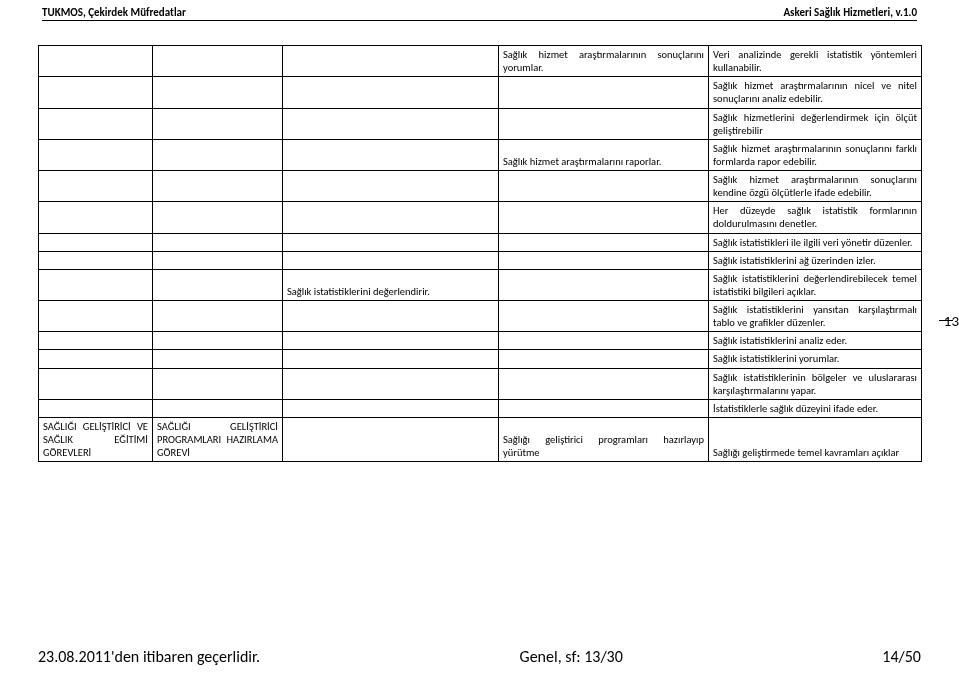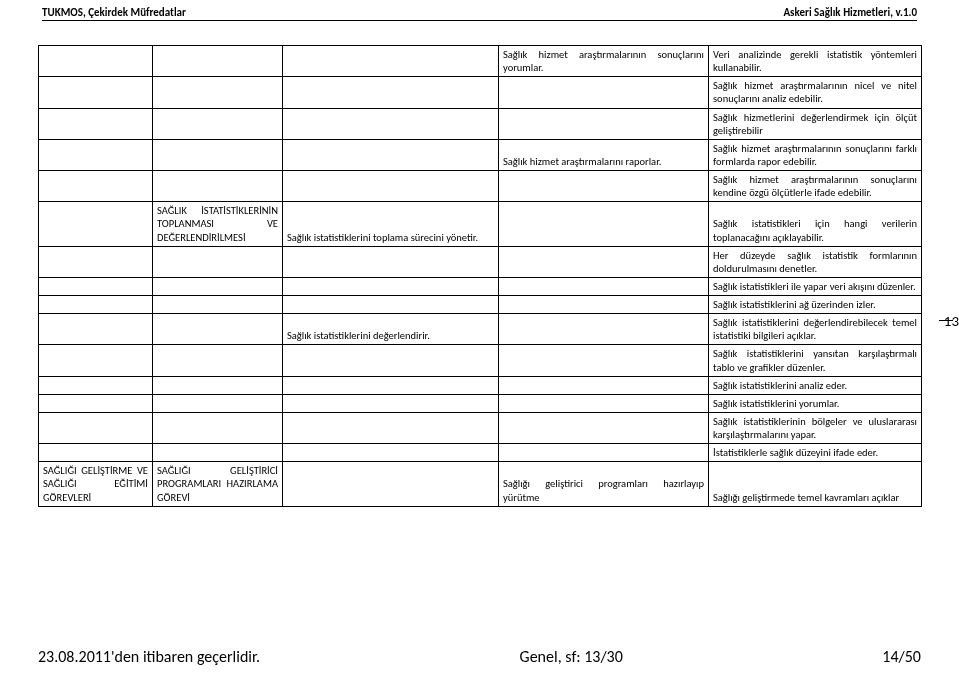--- a/index.html
+++ b/index.html
@@ -132,42 +132,35 @@
       </tr>
 
       <tr>
         <td class="empty"></td>
         <td></td>
         <td></td>
         <td></td>
         <td>Sağlık hizmet araştırmalarının sonuçlarını kendine özgü ölçütlerle ifade edebilir.</td>
       </tr>
 
-      <tr>
-        <td class="empty"></td>
-        <td>SAĞLIK İSTATİSTİKLERİNİN TOPLANMASI VE DEĞERLENDİRİLMESİ</td>
-        <td>Sağlık istatistiklerini toplama sürecini yönetir.</td>
-        <td></td>
-        <td>Sağlık istatistikleri için hangi verilerin toplanacağını açıklayabilir.</td>
-      </tr>
 
       <tr>
         <td class="empty"></td>
         <td></td>
         <td></td>
         <td></td>
         <td>Her düzeyde sağlık istatistik formlarının doldurulmasını denetler.</td>
       </tr>
 
       <tr>
         <td class="empty"></td>
         <td></td>
         <td></td>
         <td></td>
-        <td>Sağlık istatistikleri ile yapar veri akışını düzenler.</td>
+        <td>Sağlık istatistikleri ile ilgili veri yönetir düzenler.</td>
       </tr>
 
       <tr>
         <td class="empty"></td>
         <td></td>
         <td></td>
         <td></td>
         <td>Sağlık istatistiklerini ağ üzerinden izler.</td>
       </tr>
 
@@ -213,21 +206,21 @@
 
       <tr>
         <td class="empty"></td>
         <td></td>
         <td></td>
         <td></td>
         <td>İstatistiklerle sağlık düzeyini ifade eder.</td>
       </tr>
 
       <tr>
-        <td>SAĞLIĞI GELİŞTİRME VE SAĞLIĞI EĞİTİMİ GÖREVLERİ</td>
+        <td>SAĞLIĞI GELİŞTİRİCİ VE SAĞLIK EĞİTİMİ GÖREVLERİ</td>
         <td>SAĞLIĞI GELİŞTİRİCİ PROGRAMLARI HAZIRLAMA GÖREVİ</td>
         <td></td>
         <td>Sağlığı geliştirici programları hazırlayıp yürütme</td>
         <td>Sağlığı geliştirmede temel kavramları açıklar</td>
       </tr>
     </tbody>
   </table>
 
   <div class="side-tick">13</div>
 

